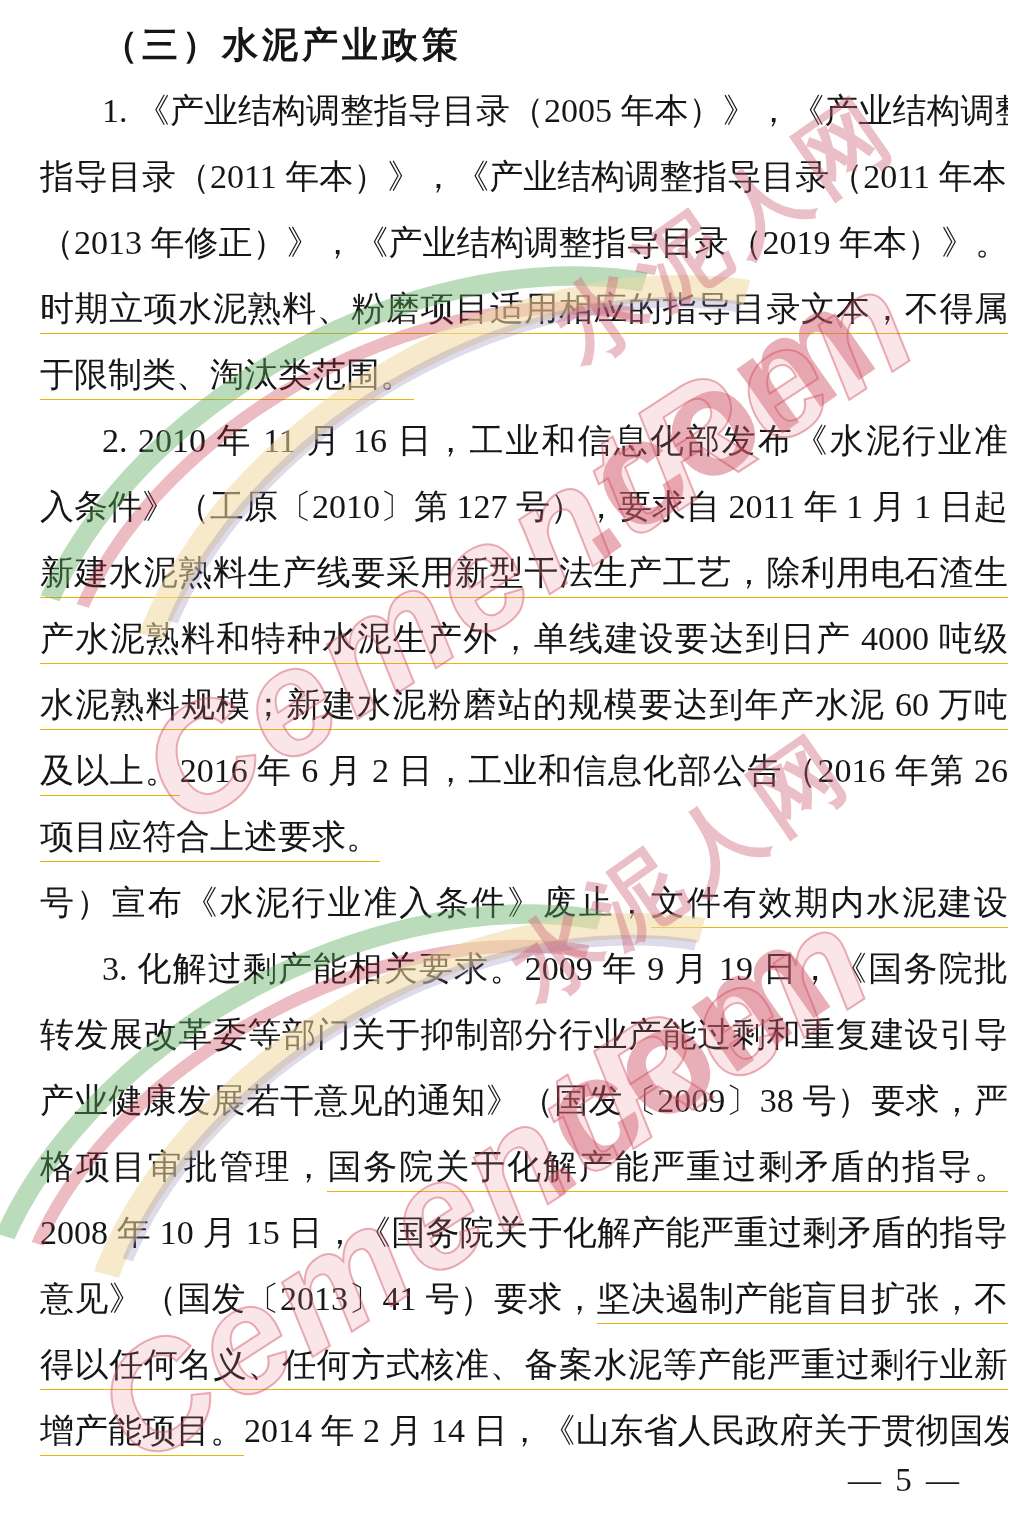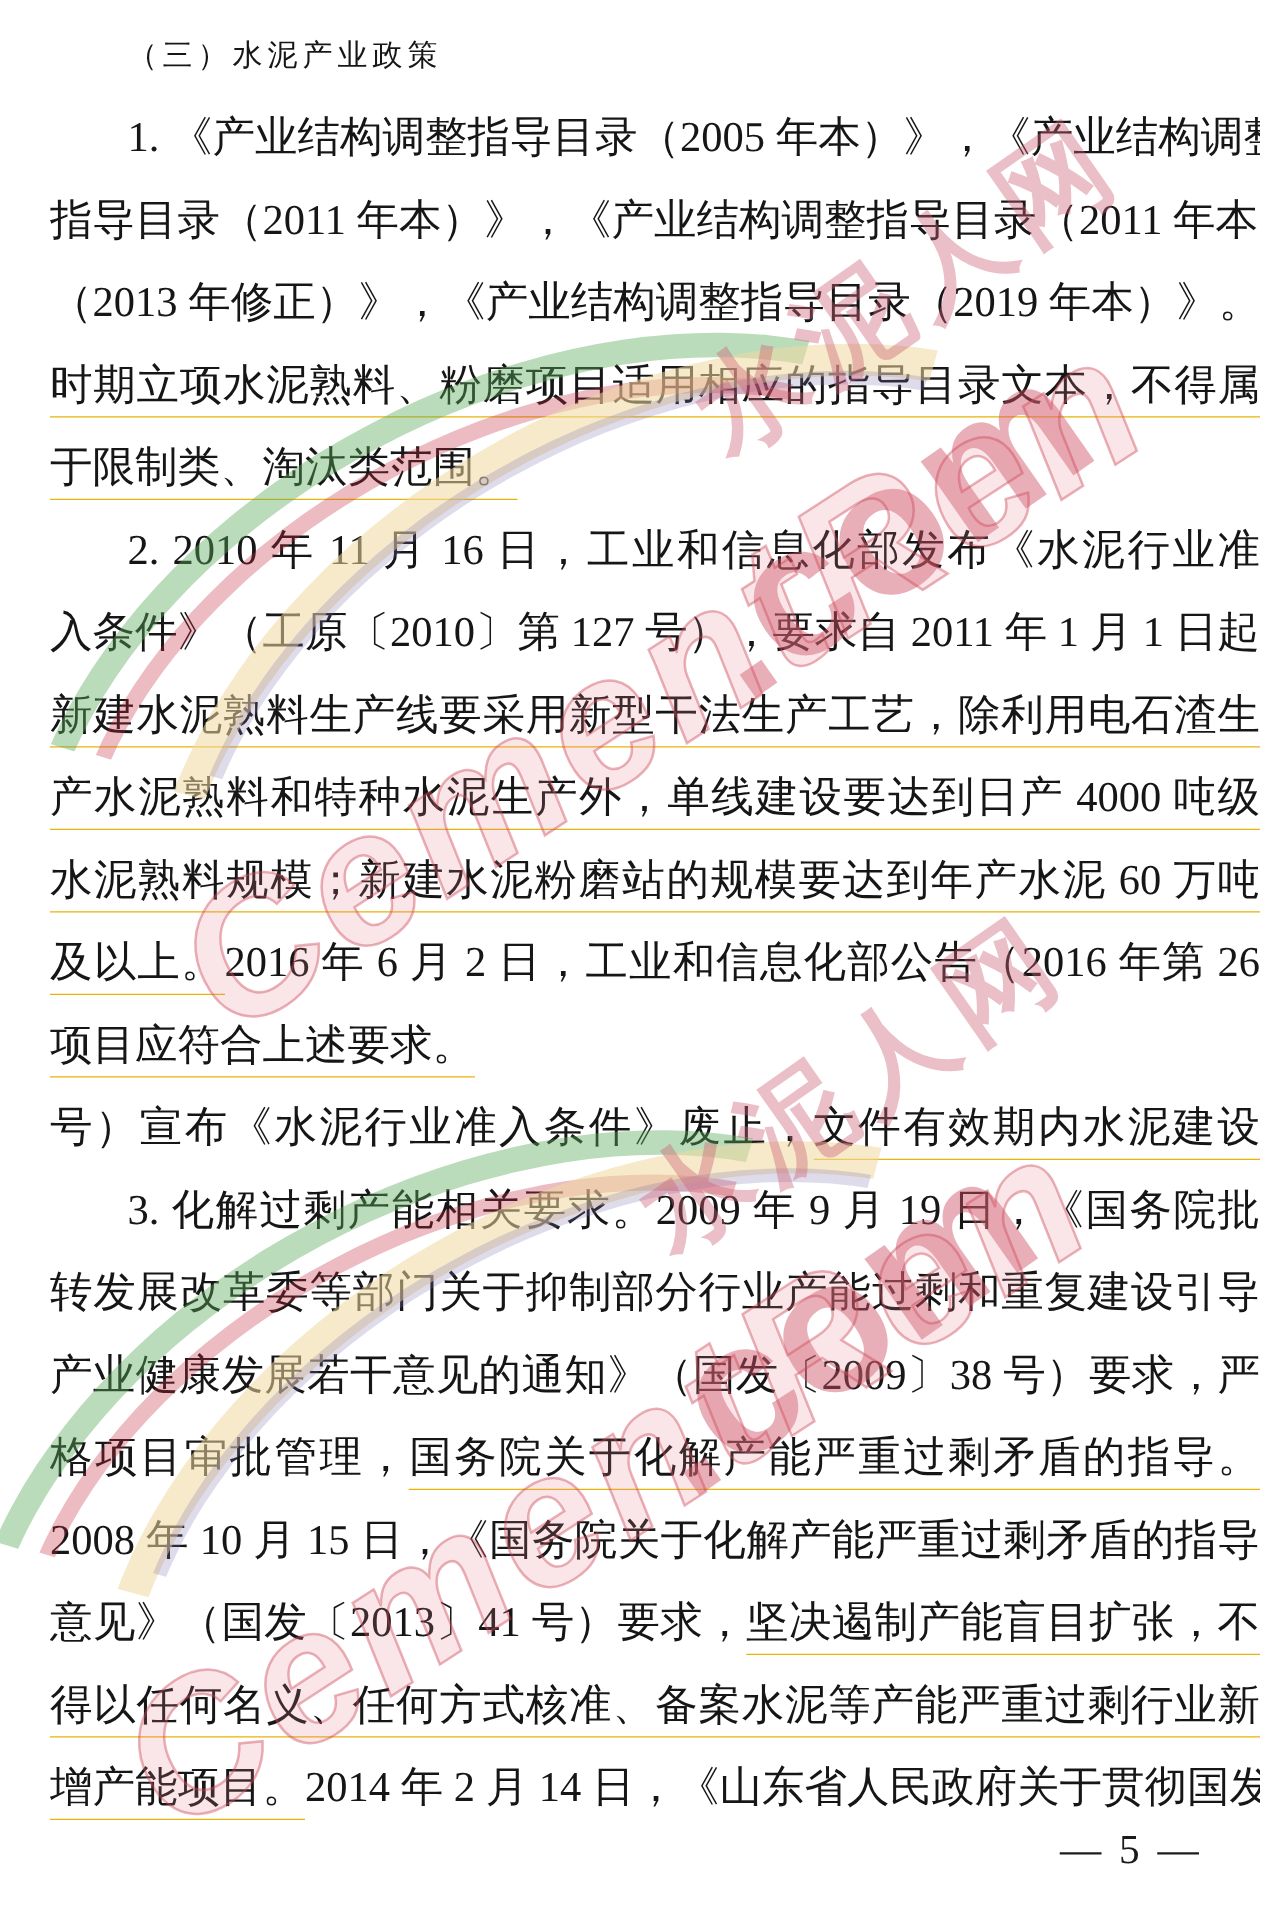--- a/index.html
+++ b/index.html
@@ -27,22 +27,22 @@
     text-align-last: justify;
     overflow: hidden;
     white-space: nowrap;
   }
   .line.left {
     text-align: center;
     text-align-last: left;
   }
   .line.indent { padding-left: 62px; }
   .line.title {
-    font-weight: 400;
-    font-size: 24px;
+    font-weight: 700;
+    font-size: 36px;
     text-align: right;
     text-align-last: left;
     letter-spacing: 4px;
   }
   .seg.u {
     border-bottom: 1px solid #eab308;
     padding-bottom: 6px;
   }
   .pageno {
     position: absolute;

